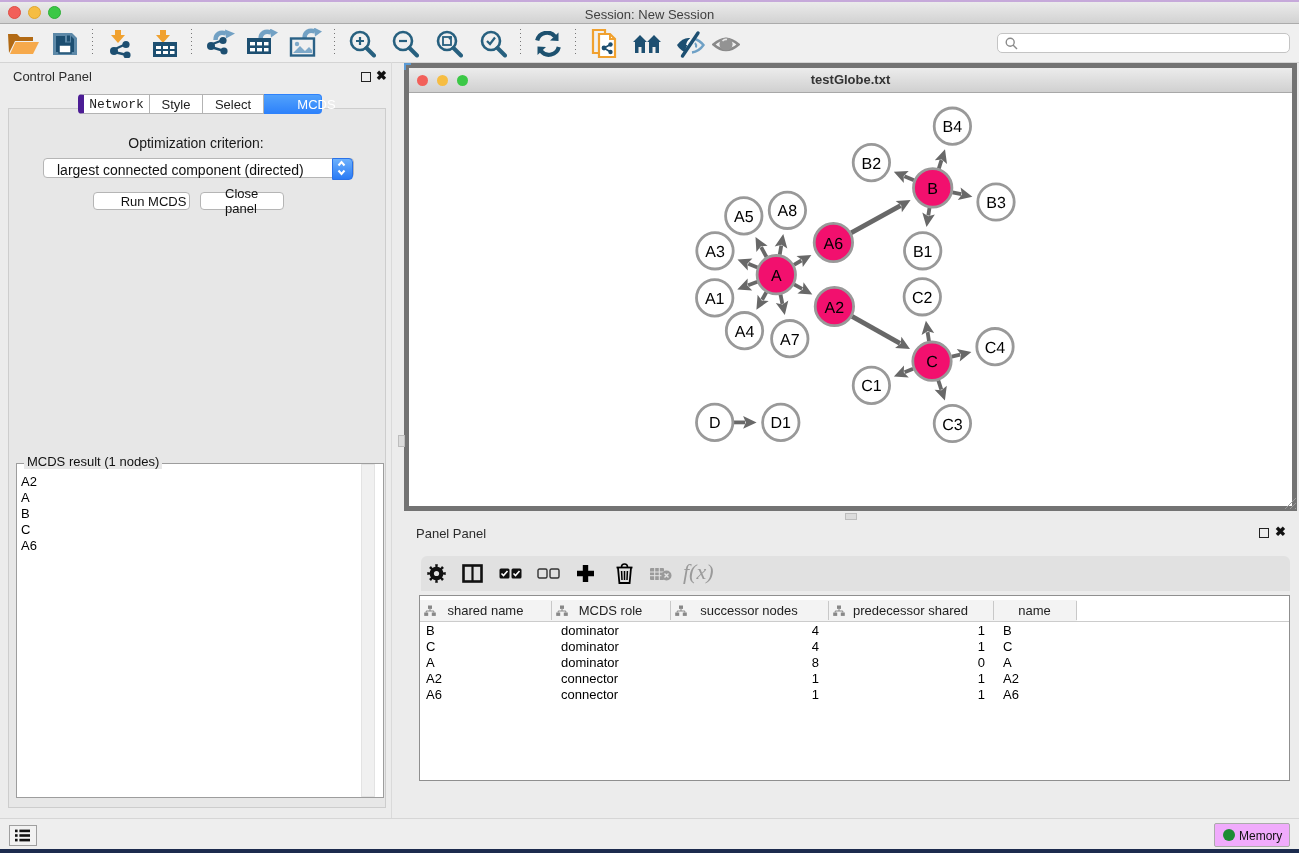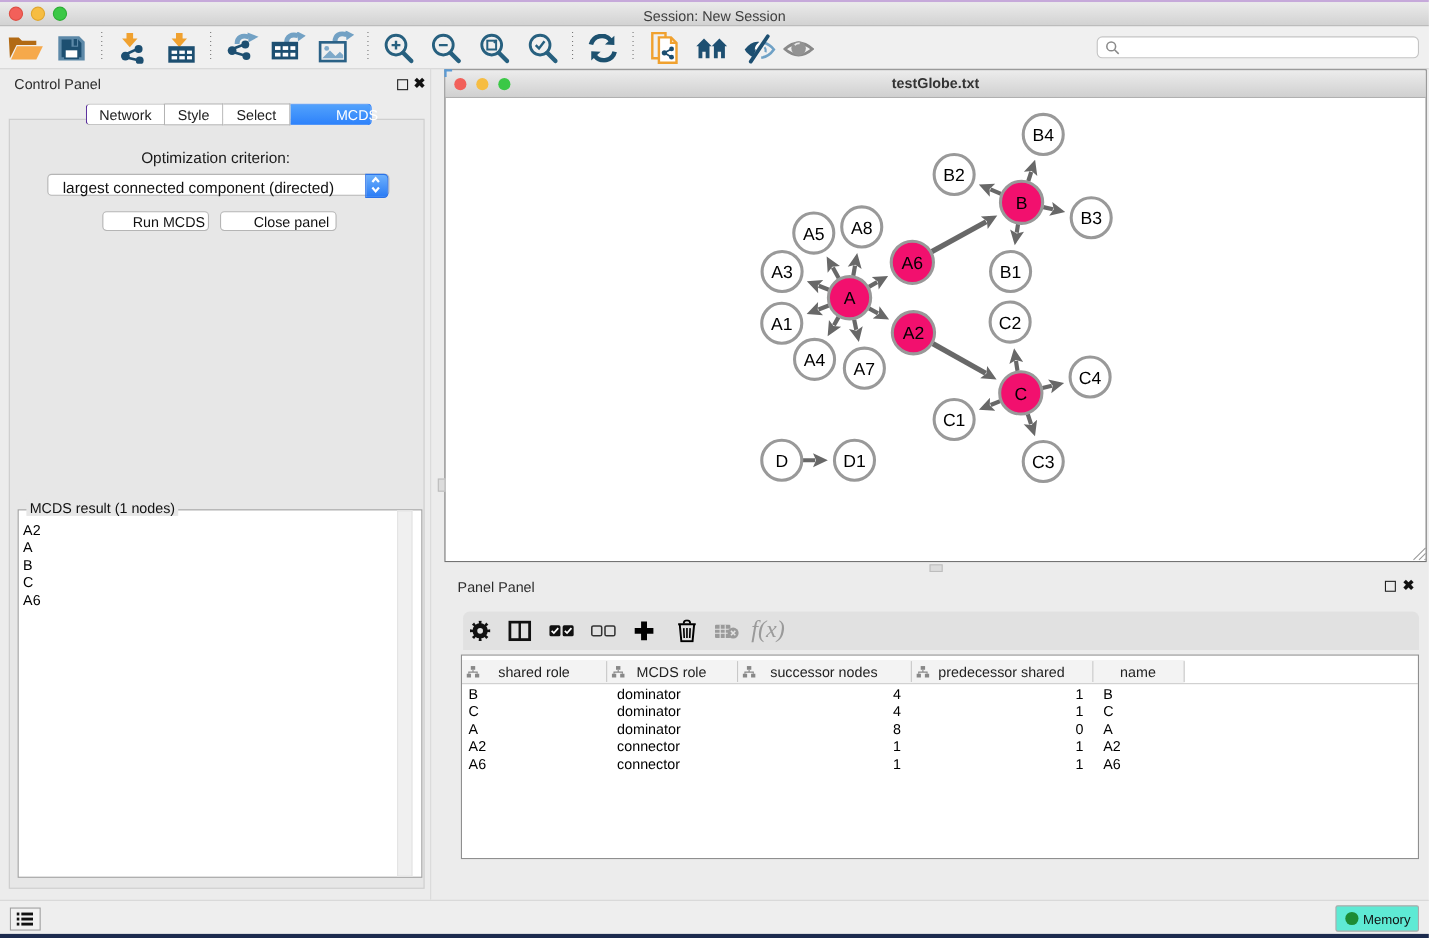--- a/index.html
+++ b/index.html
@@ -18,34 +18,34 @@
   #toolbar{left:0;top:24px;width:1299px;height:38px;background:#f0f0f0;border-bottom:1px solid #d4d4d4;}
   .vsep{position:absolute;top:5px;height:28px;width:1px;background-image:repeating-linear-gradient(#777 0 1px,transparent 1px 4px);}
   #searchbox{position:absolute;left:997px;top:9px;width:291px;height:18px;background:#fff;border:1px solid #c4c4c4;border-radius:5px;}
   
   #cpanel-title{left:13px;top:69px;font-size:13px;color:#2c2c2c;}
   .float-btn{position:absolute;width:8px;height:8px;border:1.6px solid #222;}
   .close-x{position:absolute;font-size:13px;font-weight:bold;color:#111;}
   #cp-box{left:8px;top:108px;width:376px;height:698px;background:#e7e7e7;border:1px solid #cdcdcd;}
   .seg{position:absolute;display:flex;height:20px;}
   .seg .s{border:1px solid #b3b3b3;border-left:none;background:#fff;color:#222;font-size:13px;display:flex;align-items:center;justify-content:center;box-sizing:border-box;}
-  .seg .s:first-child{border-left:1px solid #4c1d95;border-radius:4px 0 0 4px;}
+  .seg .s:first-child{border-left:6px solid #4c1d95;border-radius:4px 0 0 4px;font-family:Liberation Mono, monospace;}
   .seg .s:last-child{border-radius:0 4px 4px 0;}
   .seg .sel{background:linear-gradient(#52a2fc,#2e82fb);color:#fff;border-color:#2e82fb;}
   #opt-label{left:8px;top:135px;width:376px;text-align:center;font-size:14px;color:#1a1a1a;}
   #dropdown{left:43px;top:158px;width:311px;height:20px;background:#fff;border:1px solid #b5b5b5;border-radius:4px;box-sizing:border-box;}
   #dropdown .txt{position:absolute;left:13px;top:2.5px;font-size:14px;color:#111;}
   #dropdown .step{position:absolute;right:0;top:-1px;width:19px;height:20px;background:linear-gradient(#6db1fc,#2a7bf5);border-radius:0 4px 4px 0;border:1px solid #2a72e8;}
   .btn{position:absolute;height:18px;background:#fff;border:1px solid #b5b5b5;border-radius:4px;font-size:13px;color:#111;display:flex;align-items:center;justify-content:center;box-sizing:border-box;padding-left:24px;}
   
   #mcds-group{left:16px;top:463px;width:366px;height:333px;border:1px solid #9d9d9d;background:#fff;}
   #mcds-label{left:24px;top:454px;background:#e7e7e7;padding:0 3px;font-size:13px;color:#111;}
   .mitem{position:absolute;left:21px;font-size:13px;color:#000;}
   
-  #netwin{left:404px;top:63px;width:893px;height:448px;background:#fff;border:1px solid #737373;box-sizing:border-box;}
+  #netwin{left:404px;top:63px;width:893px;height:448px;background:#fff;border:5px solid #737373;box-sizing:border-box;}
   #net-titlebar{position:absolute;left:0;top:0;right:0;height:24px;background:linear-gradient(#ececec,#d0d0d0);border-bottom:1px solid #a8a8a8;}
   #net-title{position:absolute;left:0;right:0;top:4px;text-align:center;font-size:13px;font-weight:bold;color:#333;}
   
   #tp-title{left:416px;top:526px;font-size:13px;color:#2c2c2c;}
   #tp-toolbar{left:421px;top:556px;width:869px;height:35px;background:#e1e1e1;border-radius:6px 6px 0 0;}
   #dtable{left:419px;top:595px;width:871px;height:186px;background:#fff;border:1px solid #8f8f8f;box-sizing:border-box;}
   .th-sep{position:absolute;top:5px;height:19px;width:1px;background:#c8c8c8;}
   .trow{position:absolute;font-size:13px;color:#000;}
   .thc{position:absolute;top:4px;height:21px;display:flex;align-items:center;justify-content:center;font-size:13px;color:#222;}
   .tree2{position:absolute;top:9px;width:12px;height:12px;}
@@ -209,34 +209,34 @@
   </div>
 
   <div class="abs" id="cpanel-title">Control Panel</div>
   <div class="float-btn" style="left:361px;top:72px;"></div>
   <div class="close-x" style="left:376px;top:68px;">✖</div>
   <div class="abs" id="cp-box"></div>
   <div class="seg" style="left:78px;top:94px;">
     <div class="s" style="width:72px;">Network</div>
     <div class="s" style="width:53px;">Style</div>
     <div class="s" style="width:61px;">Select</div>
-    <div class="s sel" style="width:74px;padding-left:48px;">MCDS</div>
+    <div class="s sel" style="width:58px;padding-left:48px;">MCDS</div>
   </div>
   <div class="abs" id="opt-label">Optimization criterion:</div>
   <div class="abs" id="dropdown">
     <div class="txt">largest connected component (directed)</div>
     <div class="step">
         <svg width="17" height="18" viewBox="0 0 17 18" style="position:absolute;left:0;top:0;">
 <path d="M5.5 6.5 L8.5 3 L11.5 6.5" fill="none" stroke="#fff" stroke-width="2"></path>
           <path d="M5.5 11.5 L8.5 15 L11.5 11.5" fill="none" stroke="#fff" stroke-width="2"></path>
         </svg>
       </div>
   </div>
   <div class="btn" style="left:93px;top:192px;width:97px;">Run MCDS</div>
-  <div class="btn" style="left:200px;top:192px;width:106px;">Close panel</div>
+  <div class="btn" style="left:200px;top:192px;width:84px;">Close panel</div>
   <div class="abs" id="mcds-group"></div>
   <div class="abs" style="left:361px;top:464px;width:12px;height:331px;background:#f0f0f0;border:1px solid #e3e3e3;"></div>
   <div class="abs" style="left:391px;top:62px;width:1px;height:756px;background:#dadada;"></div>
   <div class="abs" id="mcds-label">MCDS result (1 nodes)</div>
   <div class="mitem" style="top:474px;">A2</div>
   <div class="mitem" style="top:490px;">A</div>
   <div class="mitem" style="top:506px;">B</div>
   <div class="mitem" style="top:522px;">C</div>
   <div class="mitem" style="top:538px;">A6</div>
 
@@ -407,21 +407,21 @@
         <rect x="0.2" y="7.5" width="4" height="3.4" fill="#888"></rect>
         <rect x="7.8" y="7.5" width="4" height="3.4" fill="#888"></rect>
         <path d="M6 4 L6 6 M2.2 7.5 L2.2 6 L9.8 6 L9.8 7.5" stroke="#888" fill="none"></path>
       </svg>
     <svg class="tree2" style="left:413px;" viewBox="0 0 12 12">
         <rect x="4" y="0.5" width="4" height="3.4" fill="#888"></rect>
         <rect x="0.2" y="7.5" width="4" height="3.4" fill="#888"></rect>
         <rect x="7.8" y="7.5" width="4" height="3.4" fill="#888"></rect>
         <path d="M6 4 L6 6 M2.2 7.5 L2.2 6 L9.8 6 L9.8 7.5" stroke="#888" fill="none"></path>
       </svg>
-    <div class="thc" style="left:0px;width:131px;">shared role</div>
+    <div class="thc" style="left:0px;width:131px;">shared name</div>
     <div class="thc" style="left:131px;width:119px;">MCDS role</div>
     <div class="thc" style="left:250px;width:158px;">successor nodes</div>
     <div class="thc" style="left:408px;width:165px;">predecessor shared</div>
     <div class="thc" style="left:573px;width:83px;">name</div>
     <div class="trow" style="left:6px;top:27px;">B</div>
       <div class="trow" style="left:141px;top:27px;">dominator</div>
       <div class="trow" style="left:0;top:27px;width:399px;text-align:right;">4</div>
       <div class="trow" style="left:0;top:27px;width:565px;text-align:right;">1</div>
       <div class="trow" style="left:583px;top:27px;">B</div>
     <div class="trow" style="left:6px;top:43px;">C</div>
@@ -452,21 +452,21 @@
         <g fill="#111">
             <rect x="0" y="0.6" width="2.6" height="2.6"></rect>
             <rect x="0" y="5.2" width="2.6" height="2.6"></rect>
             <rect x="0" y="9.8" width="2.6" height="2.6"></rect>
         <rect x="4.4" y="0.6" width="10.6" height="2.6"></rect>
             <rect x="4.4" y="5.2" width="10.6" height="2.6"></rect>
             <rect x="4.4" y="9.8" width="10.6" height="2.6"></rect>
           </g>
       </svg>
     </div>
-    <div class="abs" style="left:1214px;top:4px;width:74px;height:22px;background:#5eead4;border:1px solid #ababab;border-radius:2px;">
+    <div class="abs" style="left:1214px;top:4px;width:74px;height:22px;background:#f0abfc;border:1px solid #ababab;border-radius:2px;">
       <div class="abs" style="left:8px;top:5px;width:12px;height:12px;border-radius:50%;background:#1d8c34;"></div>
       <div class="abs" style="left:24px;top:5px;font-size:12px;color:#111;">Memory</div>
     </div>
   </div>
   <div class="abs" id="desktop-bottom"></div>
 
   <div class="abs" style="left:398px;top:435px;width:5px;height:10px;background:#dcdcdc;border:1px solid #bdbdbd;"></div>
   <div class="abs" style="left:845px;top:513px;width:10px;height:5px;background:#dcdcdc;border:1px solid #bdbdbd;"></div>
   <div class="abs" style="left:404px;top:63px;width:7px;height:7px;border-left:2px solid #5b9bd5;border-top:2px solid #5b9bd5;box-sizing:border-box;"></div>
 

